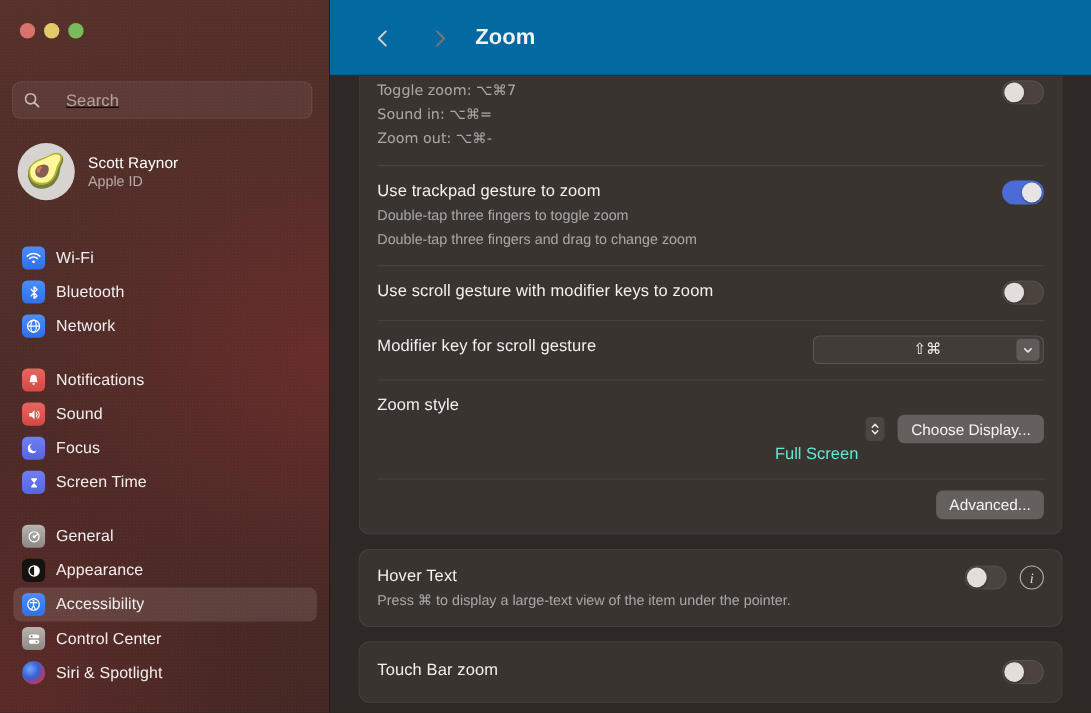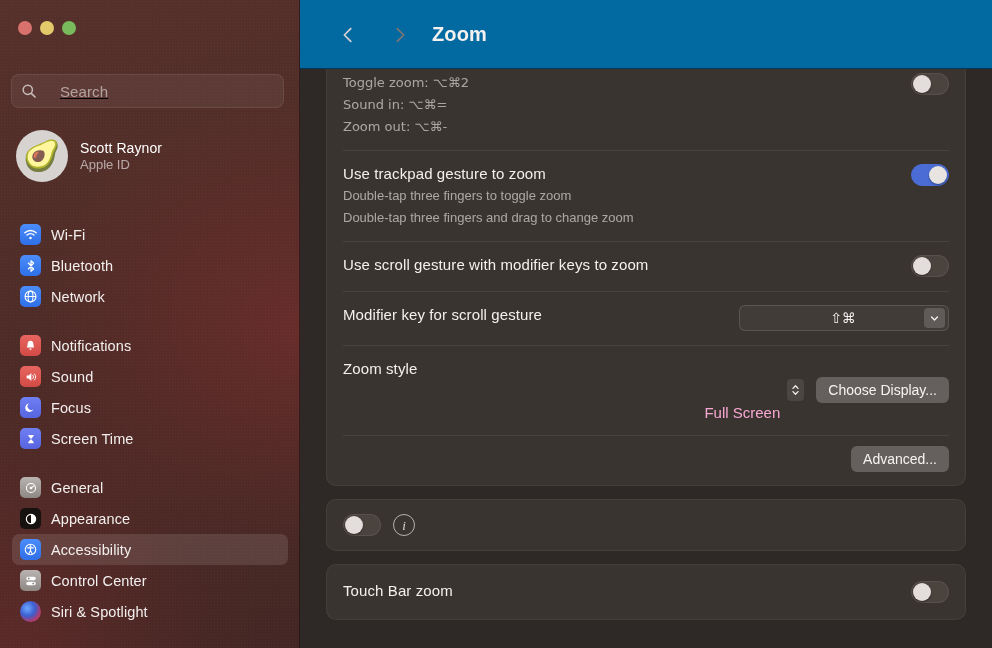--- a/index.html
+++ b/index.html
@@ -340,21 +340,21 @@
   }
 
   
   .inline-select {
     display: flex;
     align-items: center;
     gap: 7px;
   }
   .inline-select-value {
     font-size: 15px;
-    color: #f9a8d4;
+    color: #5eead4;
     margin-top: 45px;
   }
   .updown {
     width: 17px; height: 22px;
     border-radius: 4px;
     background: rgba(255,255,255,0.09);
     display: flex;
     align-items: center;
     justify-content: center;
     flex: 0 0 17px;
@@ -565,21 +565,21 @@
       <h1 id="page-title">Zoom</h1>
       <div id="toolbar-shadow"></div>
     </header>
 
     <div id="scroll-area">
 
       <div class="card clipped-top">
 
         <div class="row">
           <div class="row-texts">
-            <span class="row-sub mono-keys">Toggle zoom: ⌥⌘2</span>
+            <span class="row-sub mono-keys">Toggle zoom: ⌥⌘7</span>
             <span class="row-sub mono-keys">Sound in: ⌥⌘=</span>
             <span class="row-sub mono-keys">Zoom out: ⌥⌘-</span>
           </div>
           <div class="row-controls">
             <div class="toggle">
               <div class="knob"></div>
             </div>
           </div>
         </div>
 
@@ -642,20 +642,24 @@
         </div>
 
         <div class="btn-row">
           <div class="push-btn">Advanced...</div>
         </div>
 
       </div>
 
       <div class="card">
         <div class="row">
+          <div class="row-texts">
+            <span class="row-title">Hover Text</span>
+            <span class="row-sub">Press ⌘ to display a large-text view of the item under the pointer.</span>
+          </div>
           <div class="row-controls">
             <div class="toggle">
               <div class="knob"></div>
             </div>
             <div class="info-btn">i</div>
           </div>
         </div>
       </div>
 
       <div class="card">

